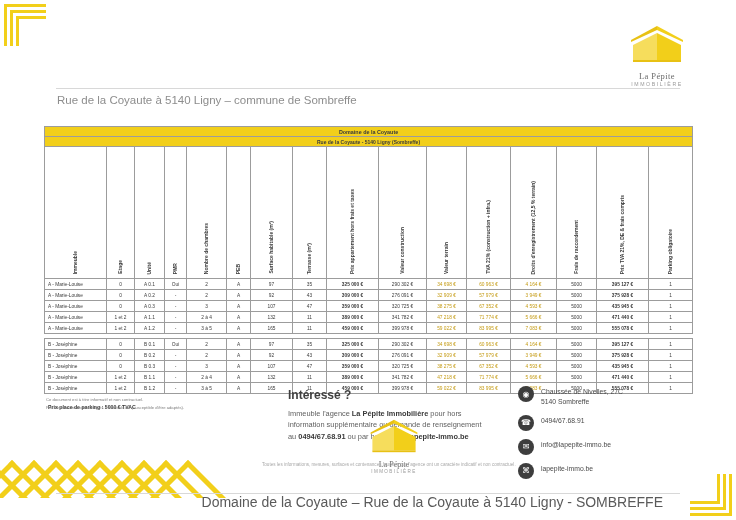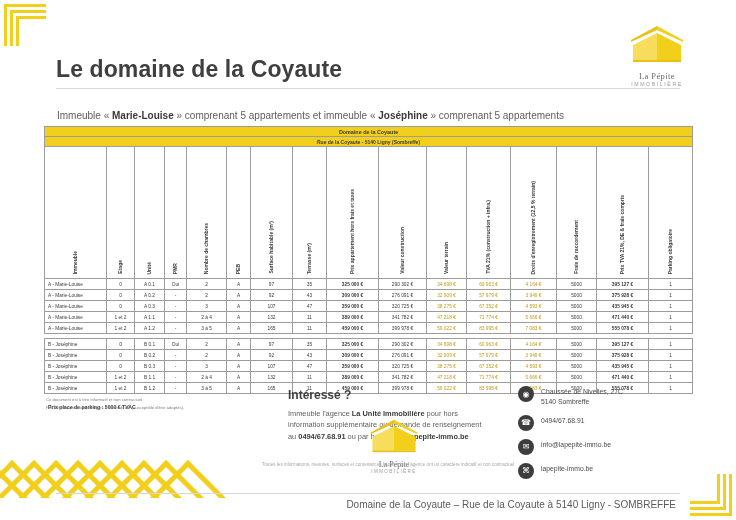--- a/index.html
+++ b/index.html
@@ -93,21 +93,21 @@
   
   .contacts{position:absolute;left:518px;top:386px;width:190px;}
   .crow{display:flex;align-items:flex-start;margin-bottom:8px;}
   .cicon{width:16px;height:16px;border-radius:50%;background:#3d3d3d;color:#fff;
     display:flex;align-items:center;justify-content:center;font-size:8px;flex:0 0 16px;margin-right:7px;}
   .ctxt{font-size:6.8px;color:#4a4a4a;line-height:1.45;padding-top:1px;}
 
   .disclaimer{position:absolute;left:262px;top:462px;width:330px;font-size:4.6px;color:#a9a9a9;}
 
   .footer-line{position:absolute;left:56px;right:56px;bottom:26px;height:1px;background:#d8d8d8;}
-  .footer-txt{position:absolute;right:60px;bottom:10px;font-size:10px;color:#5a5a5a;}
+  .footer-txt{position:absolute;right:73px;bottom:10px;font-size:14px;color:#5a5a5a;}
 </style>
 </head>
 <body>
 
 <div class="page">
 
   <div class="corner-tl">
       <i></i>
       <i></i>
       <i></i>
@@ -135,25 +135,22 @@
       <polygon points="28,2 54,16 54,18 28,6" fill="#f2cf1a"></polygon>
       <polygon points="28,2 2,16 2,18 28,6" fill="#e8c114"></polygon>
       <polygon points="28,9 52,21 52,36 28,36" fill="#f2cf1a"></polygon>
       <polygon points="28,9 4,21 4,36 28,36" fill="#f6dd5c"></polygon>
       <rect x="4" y="36" width="48" height="2" fill="#e8c114"></rect>
     </svg>
     <div class="lt1">La Pépite</div>
     <div class="lt2">IMMOBILIÈRE</div>
   </div>
 
-  <h1 class="title">Le domaine de la Coyaute</h1>
   <div class="rule"></div>
-  <div class="sub2">
-    <span>Immeuble « </span><b>Marie-Louise</b><span> » comprenant 5 appartements et immeuble « </span><b>Joséphine</b><span> » comprenant 5 appartements</span>
-  </div>
+  <div class="sub1">Rue de la Coyaute à 5140 Ligny – commune de Sombreffe</div>
 
   <div class="tbl-wrap">
     <table>
       <colgroup>
         <col style="width:62px">
           <col style="width:28px">
           <col style="width:30px">
           <col style="width:22px">
         <col style="width:40px">
           <col style="width:24px">
@@ -384,21 +381,21 @@
   </div>
 
   <div class="foot-notes">
     <div>Ce document est à titre informatif et non contractuel.</div>
     <div>Prix des terrains communiqués à titre indicatif (susceptible d'être adaptés).</div>
   </div>
 
   <div class="interest">
     <h2>Intéressé ?</h2>
     <p>
-      <span>Immeuble l'agence </span><b>La Unité Immobilière</b><span> pour hors</span><br>
+      <span>Immeuble l'agence </span><b>La Pépite Immobilière</b><span> pour hors</span><br>
       <span>information supplémentaire ou demande de renseignement</span><br>
       <span>au </span><b>0494/67.68.91</b><span> ou par hors </span><b>info@lapepite-immo.be</b>
     </p>
   </div>
 
   <div class="logo-mid">
     <svg width="52" height="36" viewBox="0 0 56 40">
       <polygon points="28,2 54,16 54,18 28,6" fill="#f2cf1a"></polygon>
       <polygon points="28,2 2,16 2,18 28,6" fill="#e8c114"></polygon>
       <polygon points="28,9 52,21 52,36 28,36" fill="#f2cf1a"></polygon>

